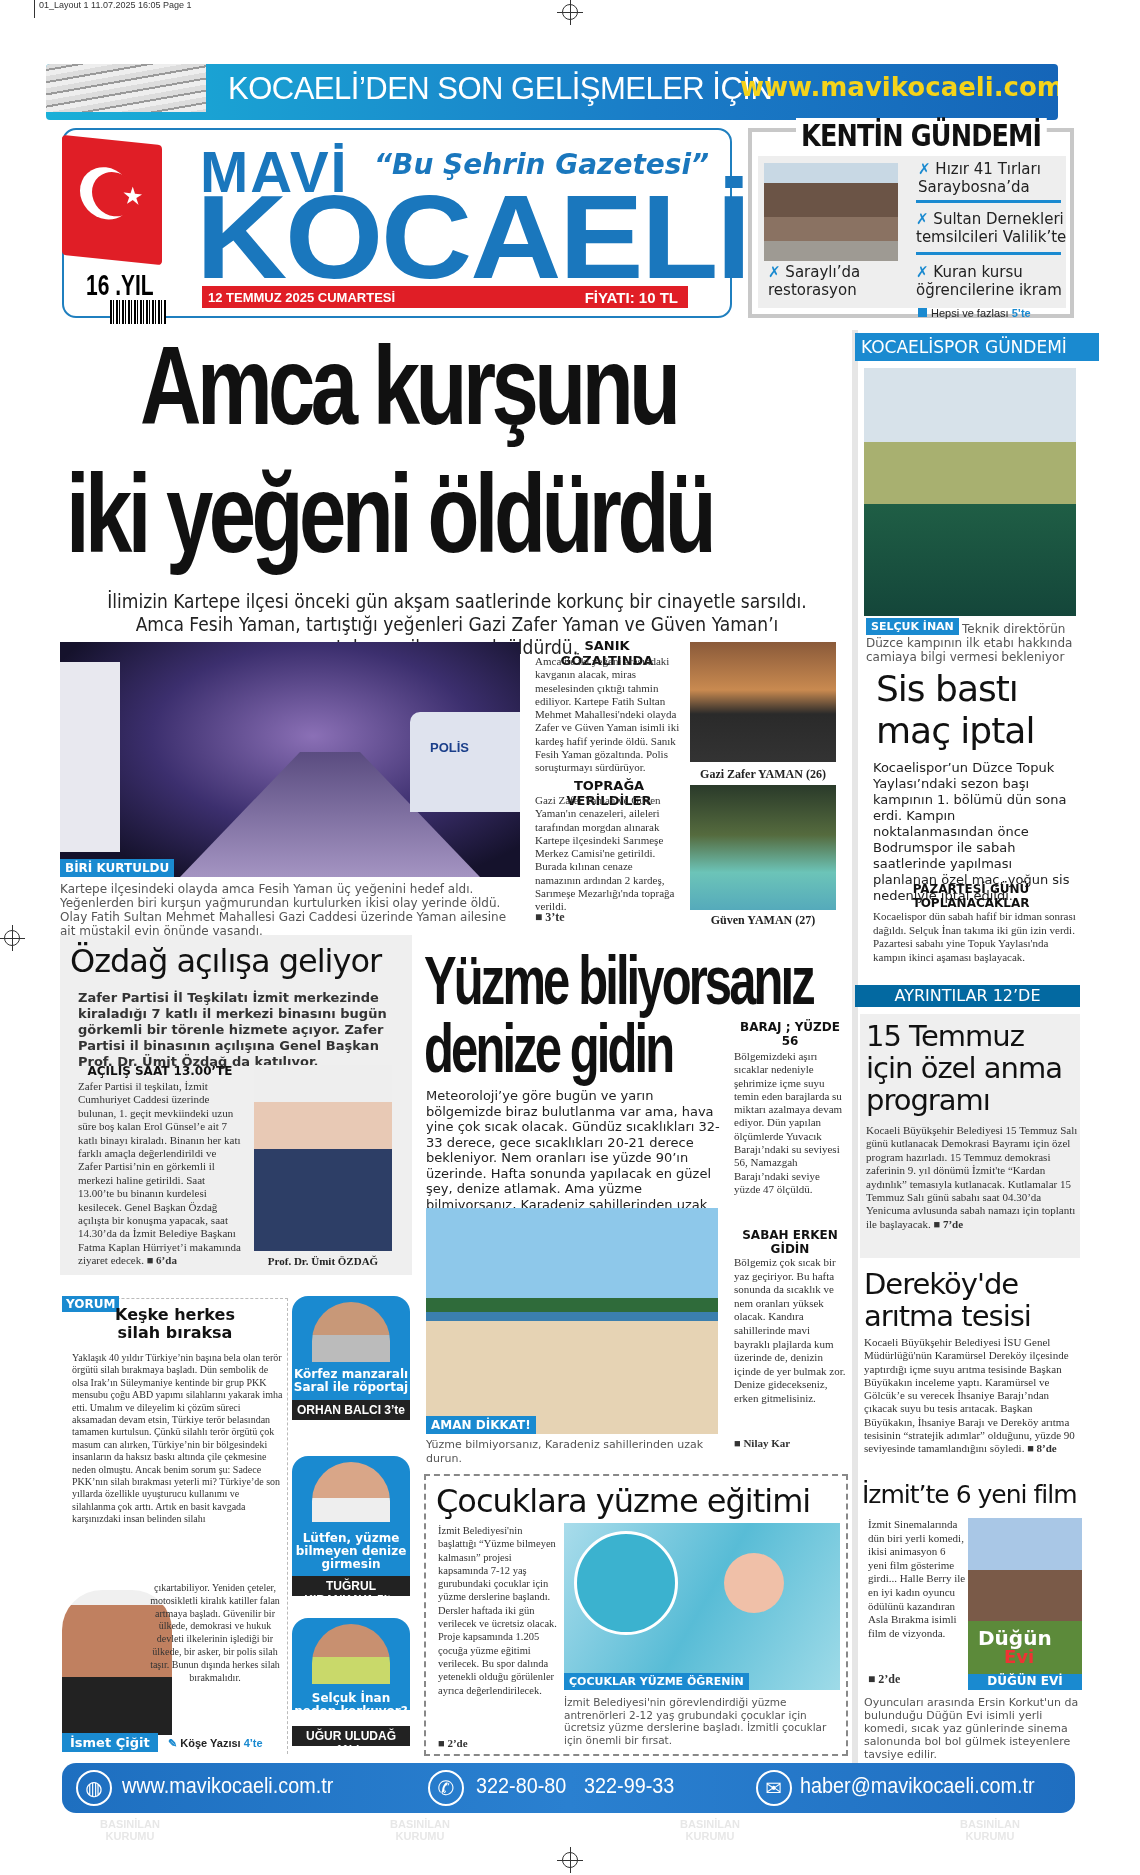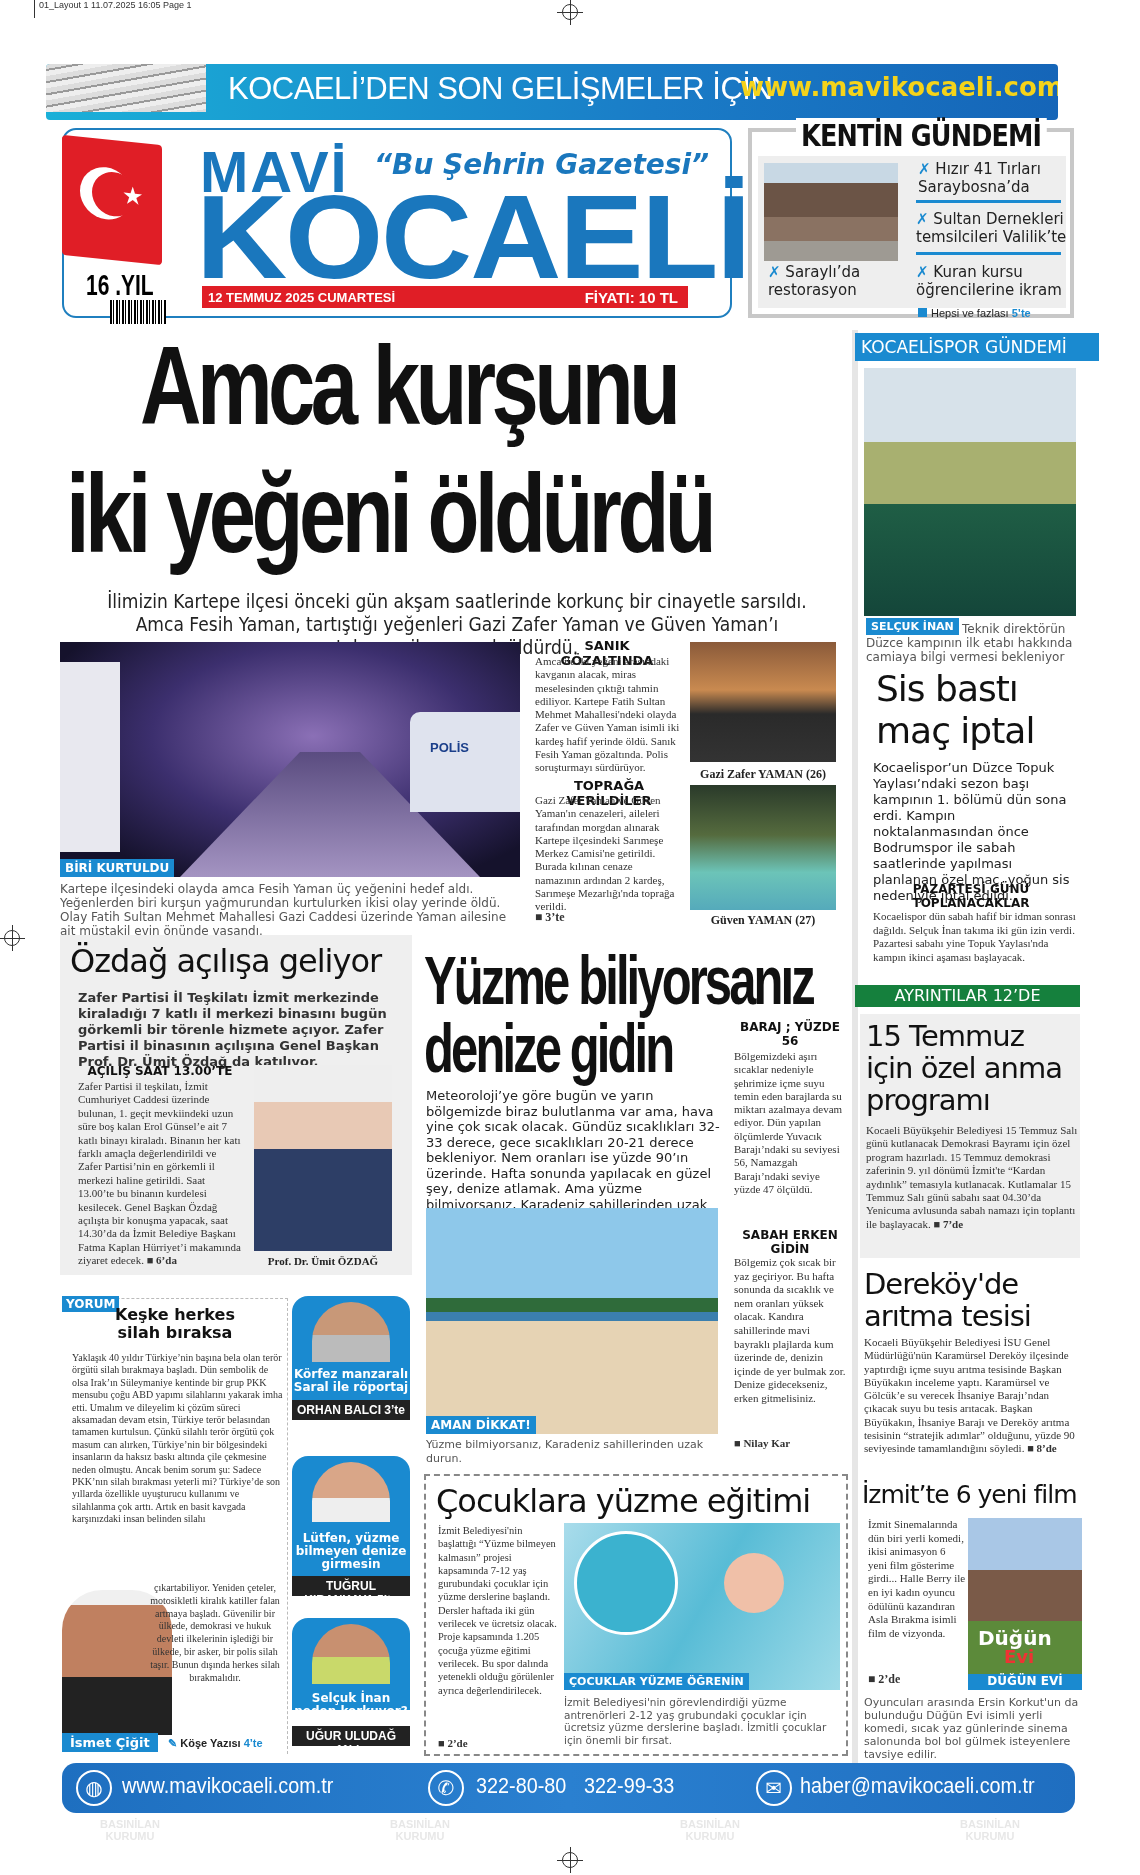--- a/index.html
+++ b/index.html
@@ -51,21 +51,21 @@
 .caption{font:12px "DejaVu Sans",sans-serif;color:#555;line-height:14px}
 .subhead{font:bold 13px "DejaVu Sans",sans-serif;color:#111;text-align:center}
 .body{font:12px "Liberation Serif",serif;color:#333;line-height:14.6px}
 .photo-man{background:linear-gradient(#8a5a3a,#c98a50 40%,#2a2a2a 60%,#333)}
 .photo-man2{background:linear-gradient(#2a3a2a,#556b3e 40%,#6cc4b8 70%,#5ab)}
 .pcap{font:bold 12px "Liberation Serif",serif;color:#222;text-align:center}
 .kspor-bar{left:855px;top:333px;width:244px;height:28px;background:#1a8ad0;color:#fff;font:17px "DejaVu Sans",sans-serif;padding:4px 6px}
 .photo-coach{left:864px;top:368px;width:212px;height:248px;background:linear-gradient(#d7e2ea 0 30%,#a8b070 30% 55%,#1f5e45 55%,#14463a)}
 .bighead{font:36px "DejaVu Sans",sans-serif;color:#111;line-height:42px;letter-spacing:-1px}
 .sans15{font:14px "DejaVu Sans",sans-serif;color:#222;line-height:16.5px}
-.ayr{left:855px;top:985px;width:225px;height:22px;background:#15803d;color:#fff;font:16px "DejaVu Sans",sans-serif;text-align:center;padding-top:1px}
+.ayr{left:855px;top:985px;width:225px;height:22px;background:#0369a1;color:#fff;font:16px "DejaVu Sans",sans-serif;text-align:center;padding-top:1px}
 .grey-box{background:#efefef}
 
 .ozdag-box{left:60px;top:935px;width:352px;height:340px;background:#efefef}
 .photo-ozdag{left:254px;top:1065px;width:138px;height:186px;background:linear-gradient(#eee 0 20%,#e8c9b5 20% 45%,#2d3e66 45%)}
 .yuzme-head{left:424px;font:bold 68px "Liberation Sans",sans-serif;color:#111;letter-spacing:-4px;transform:scaleX(.72);transform-origin:left;white-space:nowrap;line-height:1}
 .sans16{font:15px "DejaVu Sans",sans-serif;color:#222;line-height:17.5px}
 .photo-beach{left:426px;top:1208px;width:292px;height:226px;background:linear-gradient(#8ec8ea 0 40%,#2f6b3a 40% 46%,#3b7fae 46% 50%,#e6d3b4 50%)}
 
 .yorum-box{left:62px;top:1298px;width:226px;height:456px;border-right:1px dashed #bbb;border-top:1px dashed #bbb}
 .yorum-tag{left:62px;top:1296px;background:#1a8ad0;color:#fff;font:bold 12px "DejaVu Sans",sans-serif;padding:1px 4px}

